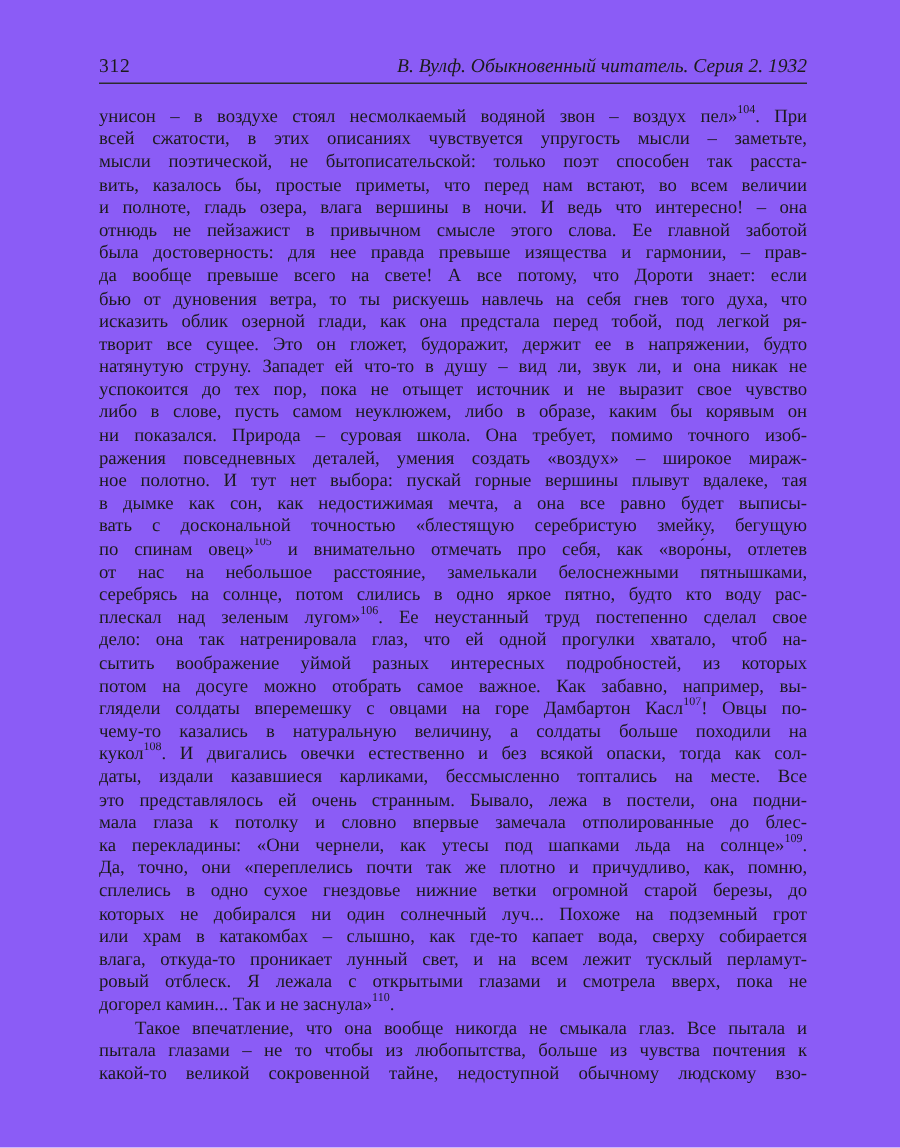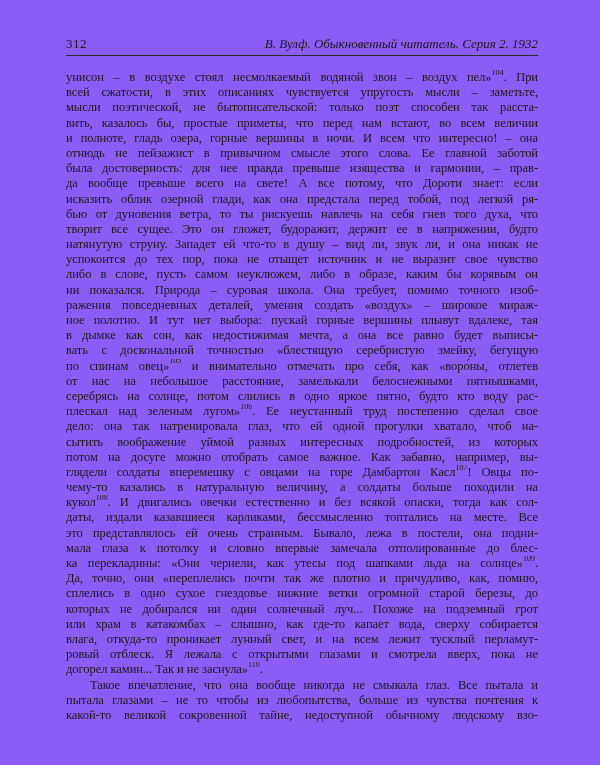--- a/index.html
+++ b/index.html
@@ -75,26 +75,26 @@
   <div class="header">
     <span class="pagenum">312</span>
     <span class="running-title">В. Вулф. Обыкновенный читатель. Серия 2. 1932</span>
   </div>
   <div class="rule"></div>
   <div class="body-text" id="body-text">
       <div class="line"><span>унисон – в воздухе стоял несмолкаемый водяной звон – воздух пел»</span><sup>104</sup><span>. При</span></div>
       <div class="line"><span>всей сжатости, в этих описаниях чувствуется упругость мысли – заметьте,</span></div>
       <div class="line"><span>мысли поэтической, не бытописательской: только поэт способен так расста-</span></div>
       <div class="line"><span>вить, казалось бы, простые приметы, что перед нам встают, во всем величии</span></div>
-      <div class="line"><span>и полноте, гладь озера, горные вершины в ночи. И всем что интересно! – она</span></div>
+      <div class="line"><span>и полноте, гладь озера, влага вершины в ночи. И ведь что интересно! – она</span></div>
       <div class="line"><span>отнюдь не пейзажист в привычном смысле этого слова. Ее главной заботой</span></div>
       <div class="line"><span>была достоверность: для нее правда превыше изящества и гармонии, – прав-</span></div>
       <div class="line"><span>да вообще превыше всего на свете! А все потому, что Дороти знает: если</span></div>
+      <div class="line"><span>бью от дуновения ветра, то ты рискуешь навлечь на себя гнев того духа, что</span></div>
       <div class="line"><span>исказить облик озерной глади, как она предстала перед тобой, под легкой ря-</span></div>
-      <div class="line"><span>бью от дуновения ветра, то ты рискуешь навлечь на себя гнев того духа, что</span></div>
       <div class="line"><span>творит все сущее. Это он гложет, будоражит, держит ее в напряжении, будто</span></div>
       <div class="line"><span>натянутую струну. Западет ей что-то в душу – вид ли, звук ли, и она никак не</span></div>
       <div class="line"><span>успокоится до тех пор, пока не отыщет источник и не выразит свое чувство</span></div>
       <div class="line"><span>либо в слове, пусть самом неуклюжем, либо в образе, каким бы корявым он</span></div>
       <div class="line"><span>ни показался. Природа – суровая школа. Она требует, помимо точного изоб-</span></div>
       <div class="line"><span>ражения повседневных деталей, умения создать «воздух» – широкое мираж-</span></div>
       <div class="line"><span>ное полотно. И тут нет выбора: пускай горные вершины плывут вдалеке, тая</span></div>
       <div class="line"><span>в дымке как сон, как недостижимая мечта, а она все равно будет выписы-</span></div>
       <div class="line"><span>вать с доскональной точностью «блестящую серебристую змейку, бегущую</span></div>
       <div class="line"><span>по спинам овец»</span><sup>105</sup><span> и внимательно отмечать про себя, как «воро́ны, отлетев</span></div>

